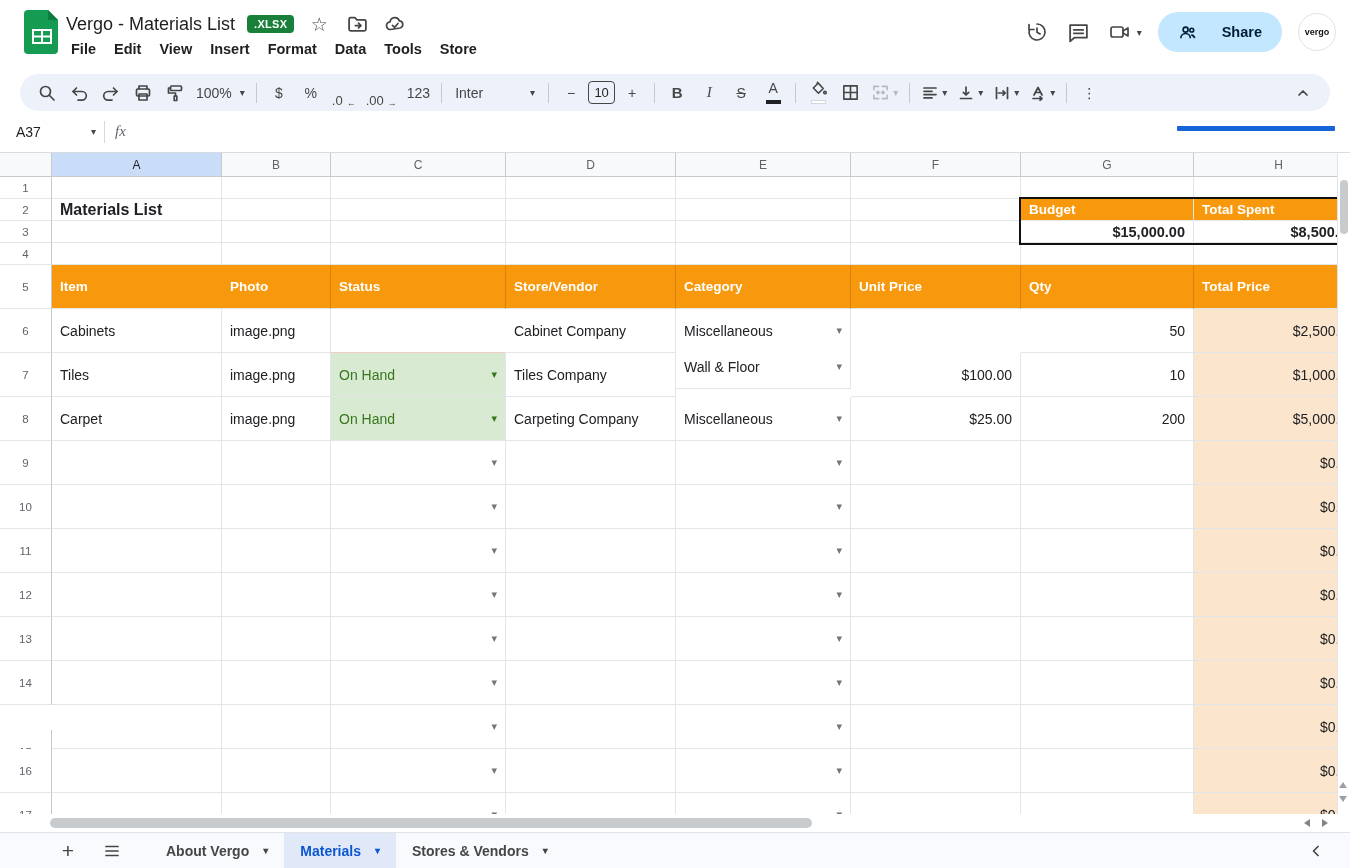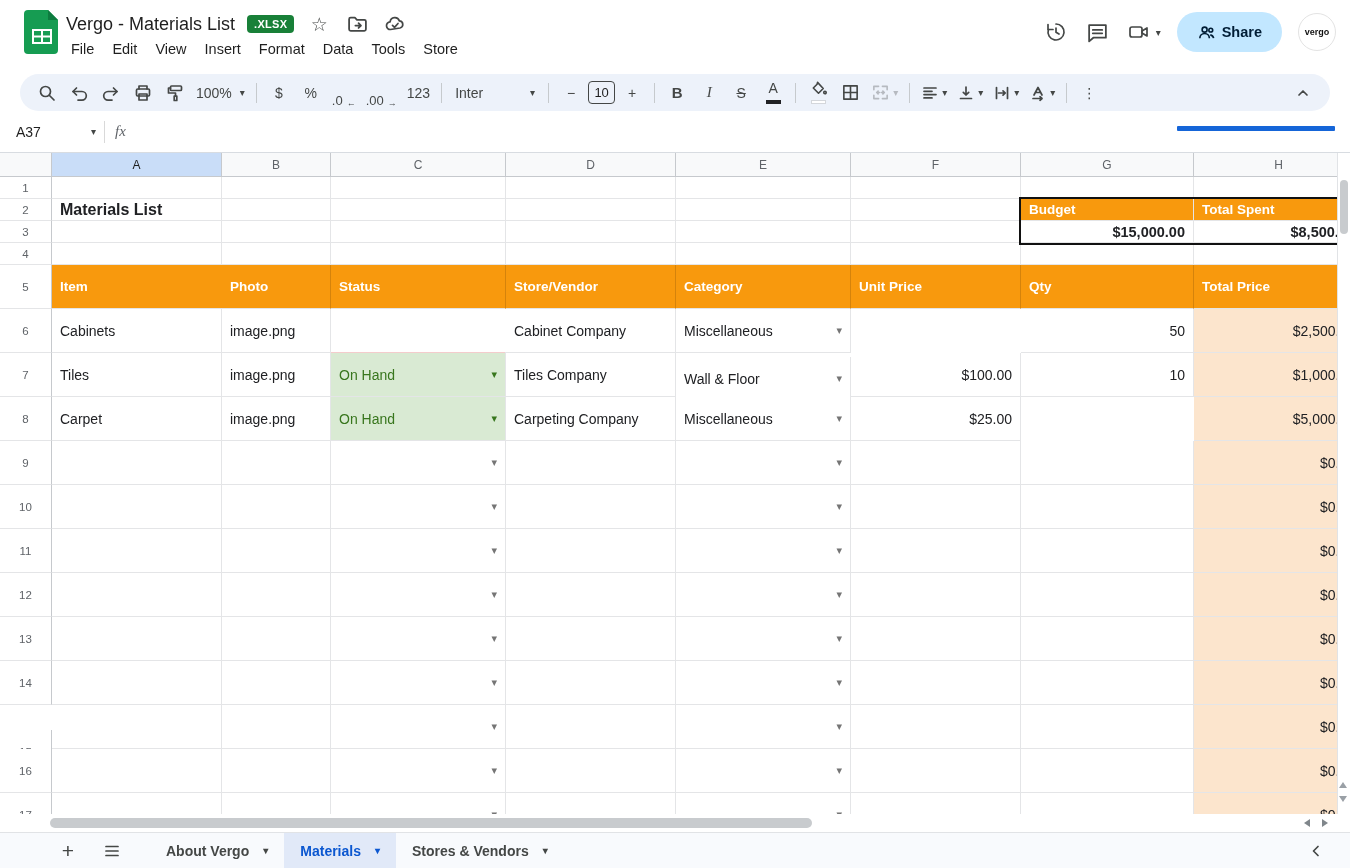--- a/index.html
+++ b/index.html
@@ -13,24 +13,24 @@
 
   
   .topbar { position:absolute; left:0; top:0; width:1350px; height:68px; background:#fff; }
   .sheets-logo { position:absolute; left:24px; top:9px; width:36px; height:46px; cursor:pointer; }
   .title-row { position:absolute; left:66px; top:10px; height:28px; display:flex; align-items:center; gap:12px; }
   .doc-title { font-size:18px; color:#1f1f1f; white-space:nowrap; }
   .file-badge { background:var(--badge-green); color:#fff; font-size:11px; font-weight:bold; padding:3px 7px; border-radius:4px; letter-spacing:.3px; }
   .tb-ico { width:26px; height:26px; display:flex; align-items:center; justify-content:center; border-radius:50%; cursor:pointer; }
   .star-glyph { font-size:19px; color:#444746; line-height:1; }
   .menu-row { position:absolute; left:62px; top:38px; display:flex; }
-  .menu-item { font-size:14.5px; color:#1f1f1f; padding:3px 9px; border-radius:10px; cursor:pointer; }
+  .menu-item { font-size:14.5px; color:#1f1f1f; padding:3px 9px; border-radius:10px; cursor:pointer;font-weight:bold; }
   .top-right { position:absolute; right:14px; top:0; height:64px; display:flex; align-items:center; gap:16px; }
   .share-btn { height:40px; border-radius:20px; background:var(--share-bg); color:var(--share-text);
-    display:flex; align-items:center; gap:6px; padding:0 20px; font-size:14.5px; font-weight:bold; cursor:pointer; }
+    display:flex; align-items:center; gap:25px; padding:0 20px; font-size:14.5px; font-weight:bold; cursor:pointer; }
   .avatar { width:38px; height:38px; border-radius:50%; background:#fff; border:1px solid #e3e3e3;
     display:flex; align-items:center; justify-content:center; font-size:9px; font-weight:bold; color:#111; cursor:pointer; }
   .cam-wrap { display:flex; align-items:center; gap:5px; cursor:pointer; }
   .dd9 { font-size:10px; color:#444746; }
 
   
   .toolbar { position:absolute; left:20px; top:74px; width:1310px; height:37px; background:#edf2fa;
     border-radius:19px; display:flex; align-items:center; padding:0 12px; gap:2px; }
   .tbtn { min-width:30px; height:30px; display:flex; align-items:center; justify-content:center;
     border-radius:4px; color:#444746; font-size:14px; cursor:pointer; gap:3px; padding:0 4px; }
@@ -408,39 +408,40 @@
     </div>
     <div class="cell right" style="left: 1021px; top: 156px; width: 173px; height: 44px;">50</div>
     <div class="cell right peach" style="left: 1194px; top: 156px; width: 170px; height: 44px;">$2,500.00</div>
     <div class="cell" style="left: 52px; top: 200px; width: 170px; height: 44px;">Tiles</div>
     <div class="cell" style="left: 222px; top: 200px; width: 109px; height: 44px;">image.png</div>
     <div class="cell dd status-green" style="left: 331px; top: 200px; width: 175px; height: 44px;">
       <div class="" style="overflow: hidden;">On Hand</div>
       <div class="dd-arrow ">▾</div>
     </div>
     <div class="cell" style="left: 506px; top: 200px; width: 170px; height: 44px;">Tiles Company</div>
-    <div class="cell dd" style="left: 676px; top: 204px; width: 175px; height: 44px;">
+    <div class="cell dd" style="left: 676px; top: 192px; width: 175px; height: 44px;">
       <div class="" style="overflow: hidden;">Wall &amp; Floor</div>
       <div class="dd-arrow gray">▾</div>
     </div>
     <div class="cell right" style="left: 851px; top: 200px; width: 170px; height: 44px;">$100.00</div>
     <div class="cell right" style="left: 1021px; top: 200px; width: 173px; height: 44px;">10</div>
     <div class="cell right peach" style="left: 1194px; top: 200px; width: 170px; height: 44px;">$1,000.00</div>
     <div class="cell" style="left: 52px; top: 244px; width: 170px; height: 44px;">Carpet</div>
     <div class="cell" style="left: 222px; top: 244px; width: 109px; height: 44px;">image.png</div>
     <div class="cell dd status-green" style="left: 331px; top: 244px; width: 175px; height: 44px;">
       <div class="" style="overflow: hidden;">On Hand</div>
       <div class="dd-arrow ">▾</div>
     </div>
     <div class="cell" style="left: 506px; top: 244px; width: 170px; height: 44px;">Carpeting Company</div>
     <div class="cell dd" style="left: 676px; top: 244px; width: 175px; height: 44px;">
       <div class="" style="overflow: hidden;">Miscellaneous</div>
       <div class="dd-arrow gray">▾</div>
     </div>
     <div class="cell right" style="left: 851px; top: 244px; width: 170px; height: 44px;">$25.00</div>
+    <div class="cell right" style="left: 1021px; top: 244px; width: 173px; height: 44px;">200</div>
     <div class="cell right peach" style="left: 1194px; top: 244px; width: 170px; height: 44px;">$5,000.00</div>
     <div class="cell" style="left: 52px; top: 288px; width: 170px; height: 44px;"></div>
     <div class="cell" style="left: 222px; top: 288px; width: 109px; height: 44px;"></div>
     <div class="cell dd" style="left: 331px; top: 288px; width: 175px; height: 44px;">
       <div class="dd-arrow gray">▾</div>
     </div>
     <div class="cell" style="left: 506px; top: 288px; width: 170px; height: 44px;"></div>
     <div class="cell dd" style="left: 676px; top: 288px; width: 175px; height: 44px;">
       <div class="dd-arrow gray">▾</div>
     </div>

